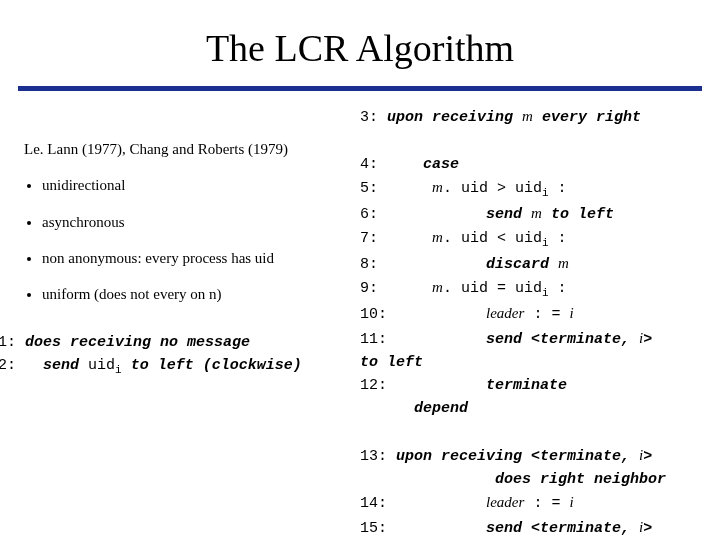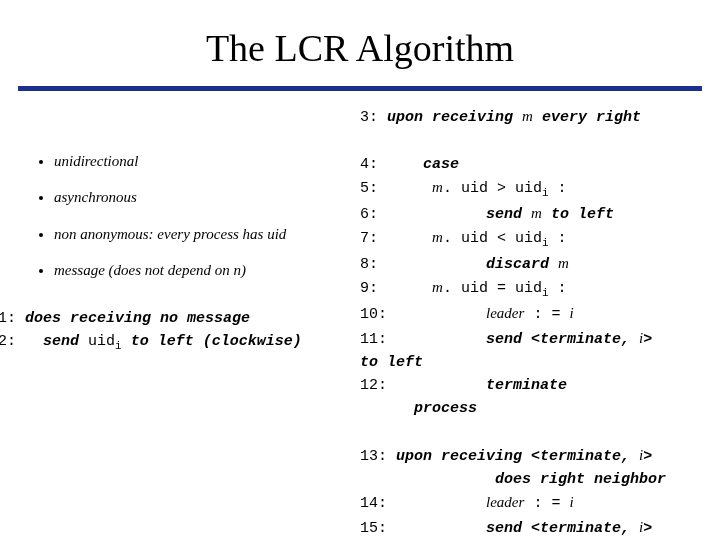--- a/index.html
+++ b/index.html
@@ -40,22 +40,21 @@
     line-height: 1.35;
     padding-top: 34px;
     padding-left: 6px;
   }
   .left .ref {
     margin-bottom: 16px;
   }
   .bullets {
     list-style: disc;
     padding-left: 18px;
-    margin: 12px;
-    font-style: italic;
+    margin: 0;
   }
   .bullets li {
     margin-bottom: 16px;
   }
   .code-left {
     font-family: "Courier New", Courier, monospace;
     font-size: 15px;
     line-height: 1.5;
     white-space: pre;
     margin-top: 28px;
@@ -77,44 +76,45 @@
 <body>
 
 <div class="slide">
 
   <div class="title">The LCR Algorithm</div>
   <div class="rule"></div>
 
   <div class="content">
 
     <div class="left">
+      <div class="ref">Le. Lann (1977), Chang and Roberts (1979)</div>
       <ul class="bullets">
         <li>unidirectional</li>
         <li>asynchronous</li>
         <li>non anonymous: every process has uid</li>
-        <li><span>message (does not depend on n)</span></li>
+        <li><span>uniform (does not every on n)</span></li>
       </ul>
 
       <div class="code-left"><span>1:</span><b> does receiving no message</b>
 <span>2:</span><b>   send </b><span>uid</span><sub>i</sub><b> to left (clockwise)</b></div>
     </div>
 
     <div class="right"><span>3:</span><b> upon receiving </b><i class="var">m</i><b> every right</b>
 
 <span>4:</span><b>     case</b>
 <span>5:</span><span>      </span><i class="var">m</i><span>. uid &gt; uid</span><sub>i</sub><span> :</span>
 <span>6:</span><b>            send </b><i class="var">m</i><b> to left</b>
 <span>7:</span><span>      </span><i class="var">m</i><span>. uid &lt; uid</span><sub>i</sub><span> :</span>
 <span>8:</span><b>            discard </b><i class="var">m</i>
 <span>9:</span><span>      </span><i class="var">m</i><span>. uid = uid</span><sub>i</sub><span> :</span>
 <span>10:</span><span>           </span><i class="var">leader</i><span> : = </span><i class="var">i</i>
 <span>11:</span><b>           send &lt;terminate, </b><i class="var">i</i><b>&gt;</b>
 <b>to left</b>
 <span>12:</span><b>           terminate</b>
-<b>      process</b>
+<b>      depend</b>
 
 <span>13:</span><b> upon receiving &lt;terminate, </b><i class="var">i</i><b>&gt;</b>
 <b>               does right neighbor</b>
 <span>14:</span><span>           </span><i class="var">leader</i><span> : = </span><i class="var">i</i>
 <span>15:</span><b>           send &lt;terminate, </b><i class="var">i</i><b>&gt;</b></div>
 
   </div>
 </div>
 
 </body></html>

